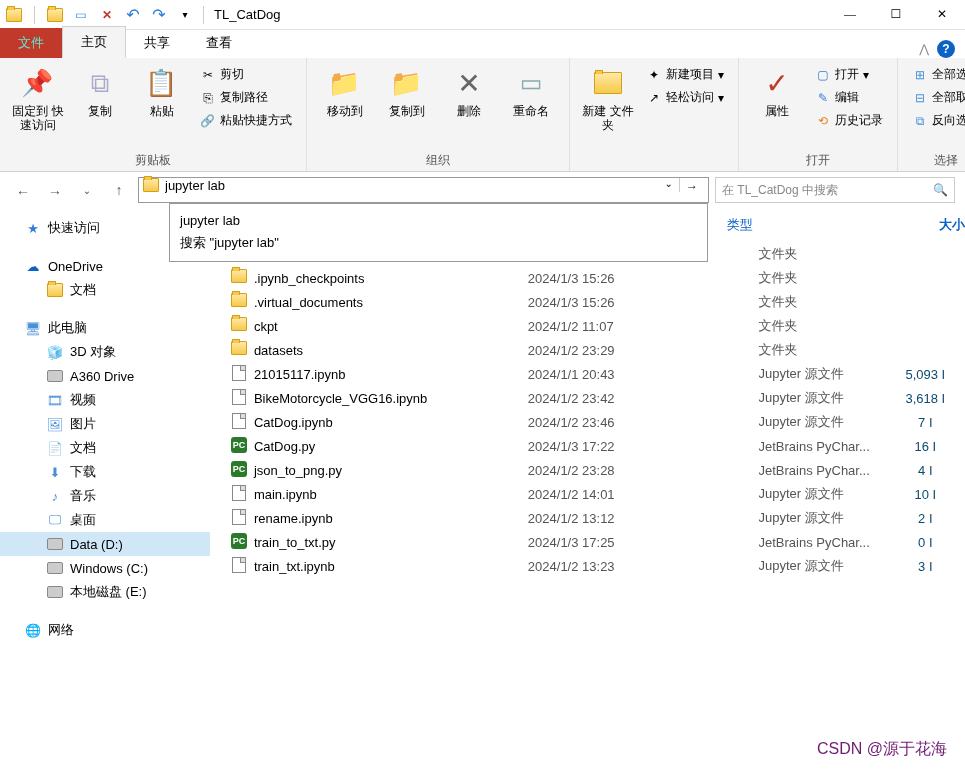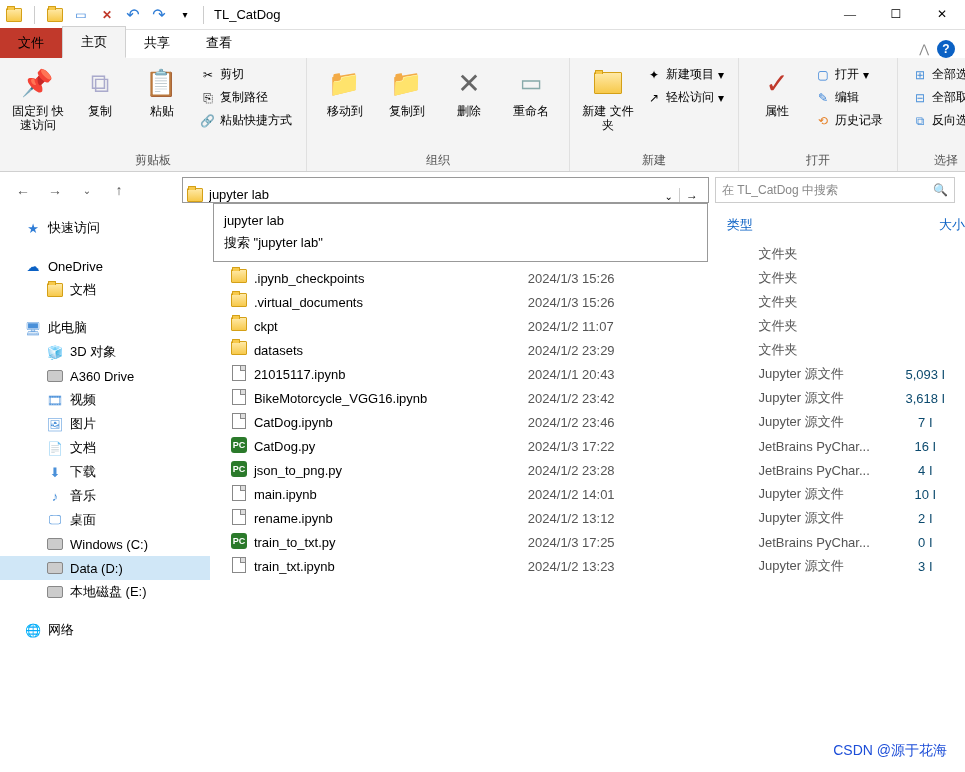--- a/index.html
+++ b/index.html
@@ -12,41 +12,41 @@
 .folder-ico { width: 16px; height: 14px; background: linear-gradient(#ffe9a6,#f7c94b); border: 1px solid #d4a017; border-radius: 1px; position: relative; }
 .folder-ico:before { content:""; position:absolute; top:-3px; left:0; width:6px; height:3px; background:#f7c94b; border:1px solid #d4a017; border-bottom:none; border-radius:1px 1px 0 0;}
 .titlebar .sep { width:1px; height:18px; background:#ccc; margin:0 4px; }
 .titlebar .title { margin-left: 6px; font-size: 13px; }
 .titlebar .winbtns { margin-left: auto; display: flex; }
 .titlebar .winbtns div { width: 46px; height: 30px; display:flex; align-items:center; justify-content:center; font-family: "Segoe UI Symbol"; }
 
 
 .tabs { height: 28px; display:flex; align-items:flex-end; background:#fff; position:relative; }
 .tabs .tab { padding: 6px 18px; font-size: 13px; cursor:pointer; }
-.tabs .tab.file { background:#c1392b; color:#000000; }
+.tabs .tab.file { background:#c1392b; color:#5eead4; }
 .tabs .tab.active { border:1px solid #d0d0d0; border-bottom:1px solid #f4f4f4; background:#f4f4f4; }
 .tabs .right { margin-left:auto; display:flex; align-items:center; gap:8px; padding-right:10px;}
 .help-icon { width:18px; height:18px; border-radius:50%; background:#0b61c4; color:#fff; display:flex; align-items:center; justify-content:center; font-size:12px; font-weight:bold;}
 
 
 .ribbon { height: 114px; background:#f4f4f4; border-bottom:1px solid #d0d0d0; display:flex; }
 .group { border-right:1px solid #e0e0e0; padding:4px 10px 2px; display:flex; flex-direction:column; }
 .group-body { flex:1; display:flex; align-items:flex-start; gap:6px; }
 .group-label { text-align:center; font-size:12px; color:#555; padding-top:4px; }
 .bigbtn { display:flex; flex-direction:column; align-items:center; justify-content:flex-start; width:56px; padding:4px 2px; gap:4px; }
 .bigbtn .bicon { width:34px; height:34px; display:flex; align-items:center; justify-content:center; }
 .bigbtn .blabel { font-size:12px; text-align:center; line-height:14px; }
 .smallbtns { display:flex; flex-direction:column; gap:2px; padding-top:2px; }
 .smallbtn { display:flex; align-items:center; gap:4px; font-size:12px; padding:2px 4px; white-space:nowrap; }
 .smallbtn .sicon { width:16px; height:16px; display:flex; align-items:center; justify-content:center; }
 
 
 .navbar { height:36px; display:flex; align-items:center; padding:4px 10px; gap:6px; }
 .navbtn { width:26px; height:26px; display:flex; align-items:center; justify-content:center; color:#555; font-size:14px; }
-.addrbar { flex:1; height:26px; border:1px solid #999; display:flex; align-items:flex-end; padding:0 4px; gap:6px; position:relative;margin-left:44px; }
+.addrbar { flex:1; height:26px; border:1px solid #999; display:flex; align-items:flex-start; padding:0 4px; gap:6px; position:relative; }
 .addrbar input { border:none; outline:none; flex:1; font-size:13px; }
 .addr-dropdown { position:absolute; top:25px; left:30px; right:0; background:#fff; border:1px solid #999; padding:6px 10px; z-index:10; font-size:13px; }
 .addr-dropdown div { padding:3px 0; }
 .refresh { border-left:1px solid #ccc; padding:0 6px; }
 .searchbox { width:240px; height:26px; border:1px solid #ccc; display:flex; align-items:center; padding:12px 6px; color:#888; gap:6px; }
 .searchbox span:last-child { margin-left:auto; }
 
 
 .main { display:flex; height:calc(772px - 30px - 28px - 114px - 36px); }
 .sidebar { width:210px; border-right:none; padding:8px 0; overflow:auto; }
@@ -55,29 +55,29 @@
 .tree-item.selected { background:#d0e7f7; }
 .tree-spacer { height:14px; }
 .tree-item .ticon { width:18px; height:18px; display:flex; align-items:center; justify-content:center; }
 
 .content { flex:1; padding:4px 0; overflow:auto; }
 .colheaders { display:flex; padding:4px 0 8px 20px; font-size:13px; color:#0b61c4; }
 .colheaders div { cursor:pointer; }
 .ch-name { width:300px; }
 .ch-date { width:180px; }
 .ch-type { width:180px; padding-left:20px; }
-.ch-size { width:80px; text-align:right; }
+.ch-size { width:80px; text-align:right;font-weight:bold; }
 .filerow { display:flex; align-items:center; padding:3px 0 3px 20px; font-size:13px; }
 .filerow .ficon { width:18px; height:18px; margin-right:6px; display:flex; align-items:flex-start; justify-content:center; }
 .filerow .fname { width:276px; }
 .filerow .fdate { width:180px; color:#555; }
 .filerow .ftype { width:180px; padding-left:52px; color:#555; }
 .filerow .fsize { width:80px; text-align:center; color:#0c4a6e; }
 
-.watermark { position:absolute; right:18px; bottom:12px; color:#1d4ed8; font-size:14px; }
+.watermark { position:absolute; right:18px; bottom:12px; color:#701a75; font-size:16px; }
 
 
 .doc-ico { width:14px; height:16px; border:1px solid #888; background:#fff; position:relative; }
 .doc-ico:before { content:""; position:absolute; top:0; right:0; width:4px; height:4px; background:#ddd; border-left:1px solid #888; border-bottom:1px solid #888; }
 .py-ico { width:16px; height:16px; background:#2b7a2b; border-radius:3px; display:flex; align-items:center; justify-content:center; color:#fff; font-size:9px; font-weight:bold;}
 .disk-ico { width:16px; height:12px; background:#ccc; border:1px solid #888; border-radius:2px; }
 </style>
 </head>
 <body>
 
@@ -177,21 +177,20 @@
             <div class="folder-ico" style="width:28px;height:22px;"></div>
           </div>
           <div class="blabel">新建
 文件夹</div>
         </div>
       <div class="smallbtns">
         <div class="smallbtn"><span class="sicon">✦</span><span>新建项目</span> ▾</div>
         <div class="smallbtn"><span class="sicon">↗</span><span>轻松访问</span> ▾</div>
       </div>
     </div>
-    <div class="group-label">新建</div>
   </div>
   <div class="group">
     <div class="group-body">
       <div class="bigbtn">
           <div class="bicon" style="color:#c0392b;font-size:28px;">✓</div>
           <div class="blabel">属性</div>
         </div>
       <div class="smallbtns">
         <div class="smallbtn"><span class="sicon" style="color:#2e7cd6;">▢</span><span>打开</span> ▾</div>
         <div class="smallbtn">
@@ -299,31 +298,31 @@
         <span>下载</span>
       </div>
       <div class="tree-item l2">
         <span class="ticon" style="color: rgb(74, 144, 217);">♪</span>
         <span>音乐</span>
       </div>
       <div class="tree-item l2">
         <span class="ticon" style="color: rgb(74, 144, 217);">🖵</span>
         <span>桌面</span>
       </div>
-      <div class="tree-item l2">
-        <span class="ticon">
-          <div class="disk-ico"></div>
-        </span>
-        <span>Windows (C:)</span>
-      </div>
       <div class="tree-item l2 selected">
         <span class="ticon">
           <div class="disk-ico"></div>
         </span>
         <span>Data (D:)</span>
+      </div>
+      <div class="tree-item l2">
+        <span class="ticon">
+          <div class="disk-ico"></div>
+        </span>
+        <span>Windows (C:)</span>
       </div>
       <div class="tree-item l2">
         <span class="ticon">
           <div class="disk-ico"></div>
         </span>
         <span>本地磁盘 (E:)</span>
       </div>
       <div class="tree-spacer"></div>
       <div class="tree-item">
         <span class="ticon" style="color: rgb(74, 144, 217);">🌐</span>

